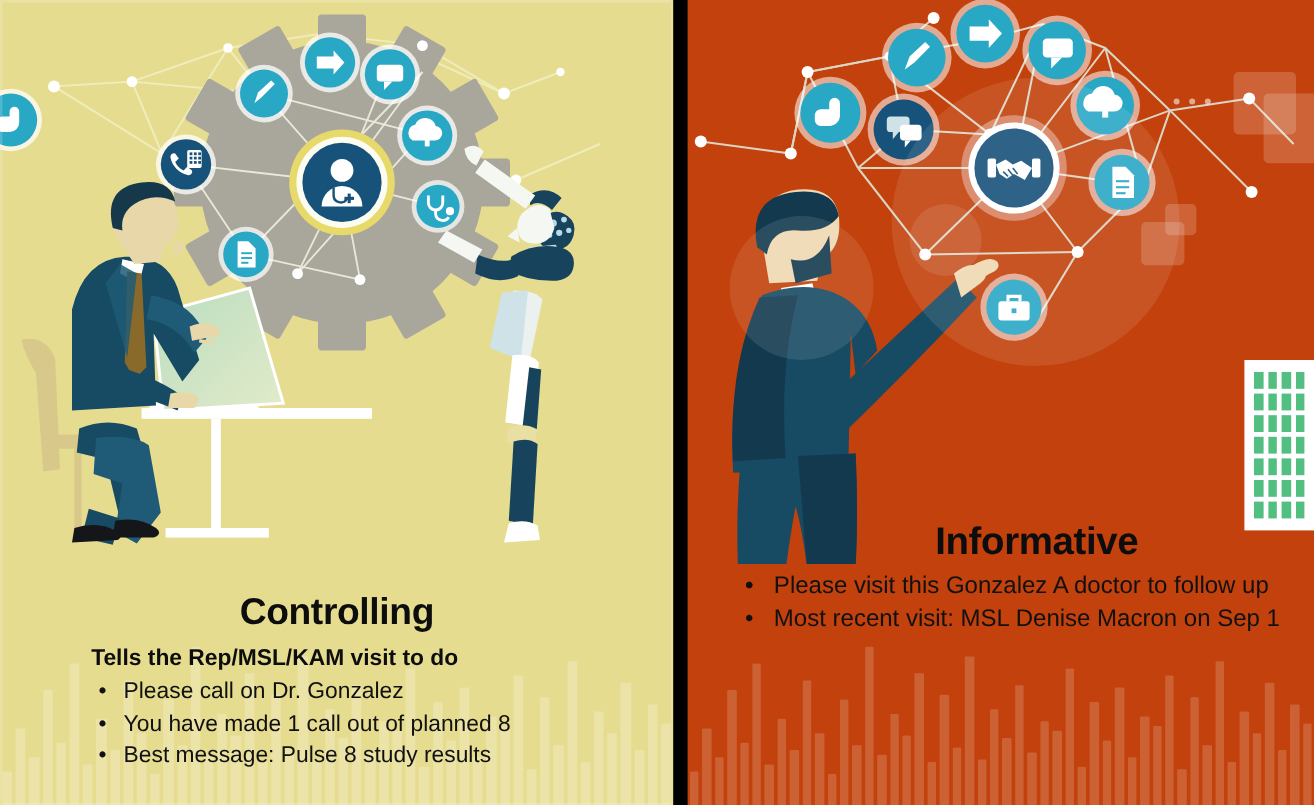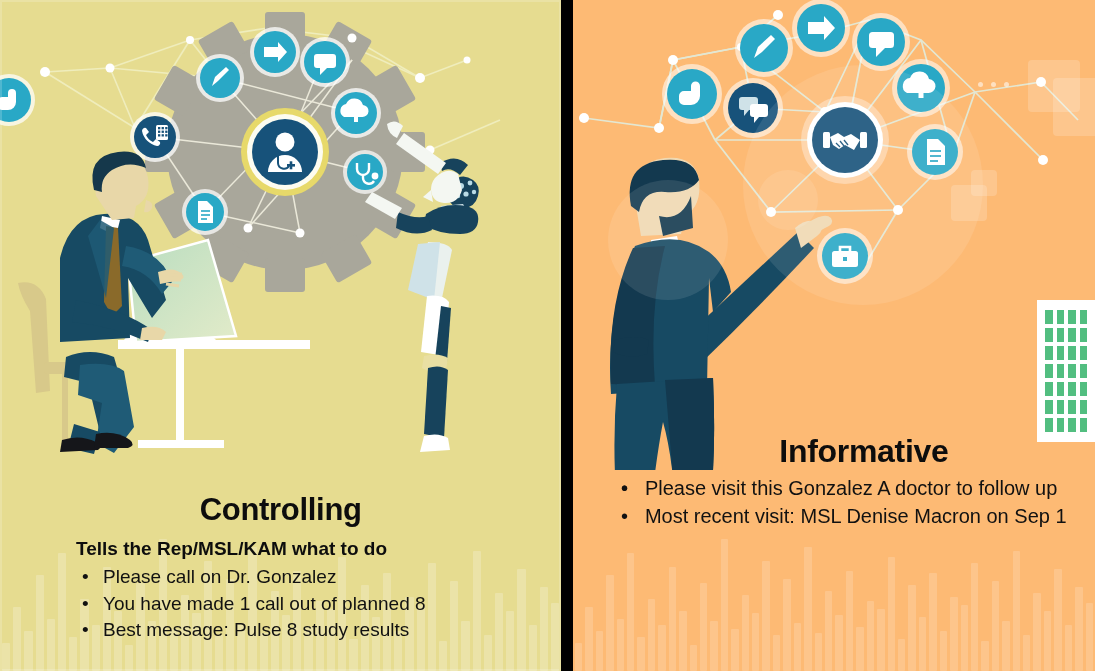--- a/index.html
+++ b/index.html
@@ -15,21 +15,21 @@
     display: flex;
     background: #000;
   }
   .panel {
     position: relative;
     overflow: hidden;
     height: 671px;
   }
   .panel-left  { width: 586px; background: #e6dc90; text-decoration: underline; }
   .divider     { width: 12px;  background: #000000; }
-  .panel-right { width: 545px; background: #fdba74; }
+  .panel-right { width: 545px; background: #c2410c; }
 
   .edge-fade { position:absolute; inset:0; pointer-events:none; }
   .panel-left .edge-fade { box-shadow: inset 0 0 0 2px rgba(255,255,255,0.18); }
 
   
   .bars { position: absolute; left: 0; bottom: 0; width: 100%; height: 230px; display: flex;
           align-items: flex-end; gap: 3px; padding: 0 2px; pointer-events: none; }
   .bars span { flex: 1 1 auto; display: block; border-radius: 1px; }
   .panel-left  .bars span { background: rgba(255,255,255,0.22); }
   .panel-right .bars span { background: rgba(255,255,255,0.17); }
@@ -356,21 +356,21 @@
         <path d="M142 328 q16 -4 24 4 l-4 8 -22 0 Z" fill="#e8d7a8"></path>
 
         <path d="M96 196 q-6 -34 22 -38 q26 -4 30 20 q3 20 -12 28 l-2 12 -22 2 Z" fill="#e8d7a8"></path>
         <path d="M94 190 q-8 -34 24 -38 q24 -3 28 16 q-18 -8 -34 2 q-12 8 -10 22 Z" fill="#15384b"></path>
         <path d="M146 200 q8 2 6 8 q-2 5 -8 4 Z" fill="#e8d7a8"></path>
       </g>
     </svg>
 
     <div class="txt txt-left">
       <div class="title">Controlling</div>
-      <div class="lead">Tells the Rep/MSL/KAM what to do</div>
+      <div class="lead">Tells the Rep/MSL/KAM visit to do</div>
       <ul class="bullets" id="bl-0">
           <li><span class="dot">•</span><span>Please call on Dr. Gonzalez</span></li>
           <li><span class="dot">•</span><span>You have made 1 call out of planned 8</span></li>
           <li><span class="dot">•</span><span>Best message: Pulse 8 study results</span></li>
         </ul>
     </div>
 
     <div class="edge-fade"></div>
   </section>
 

